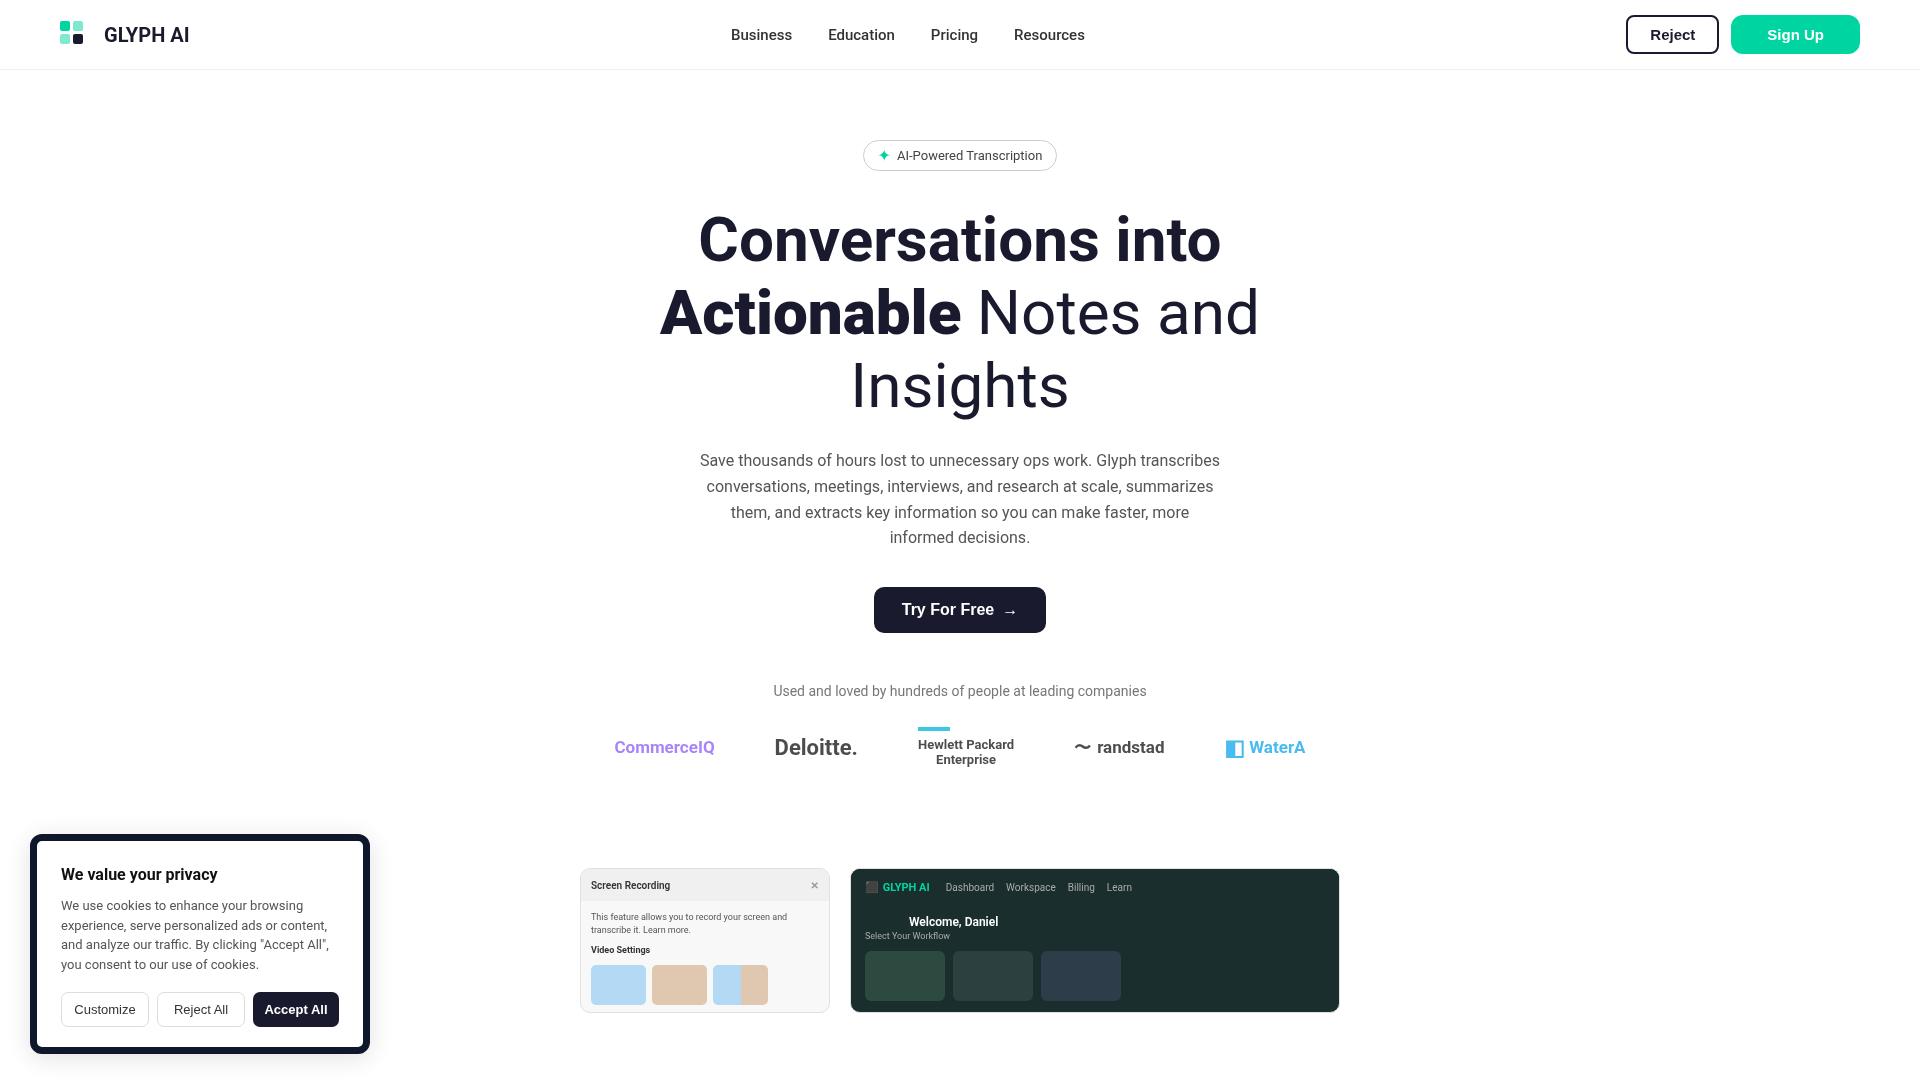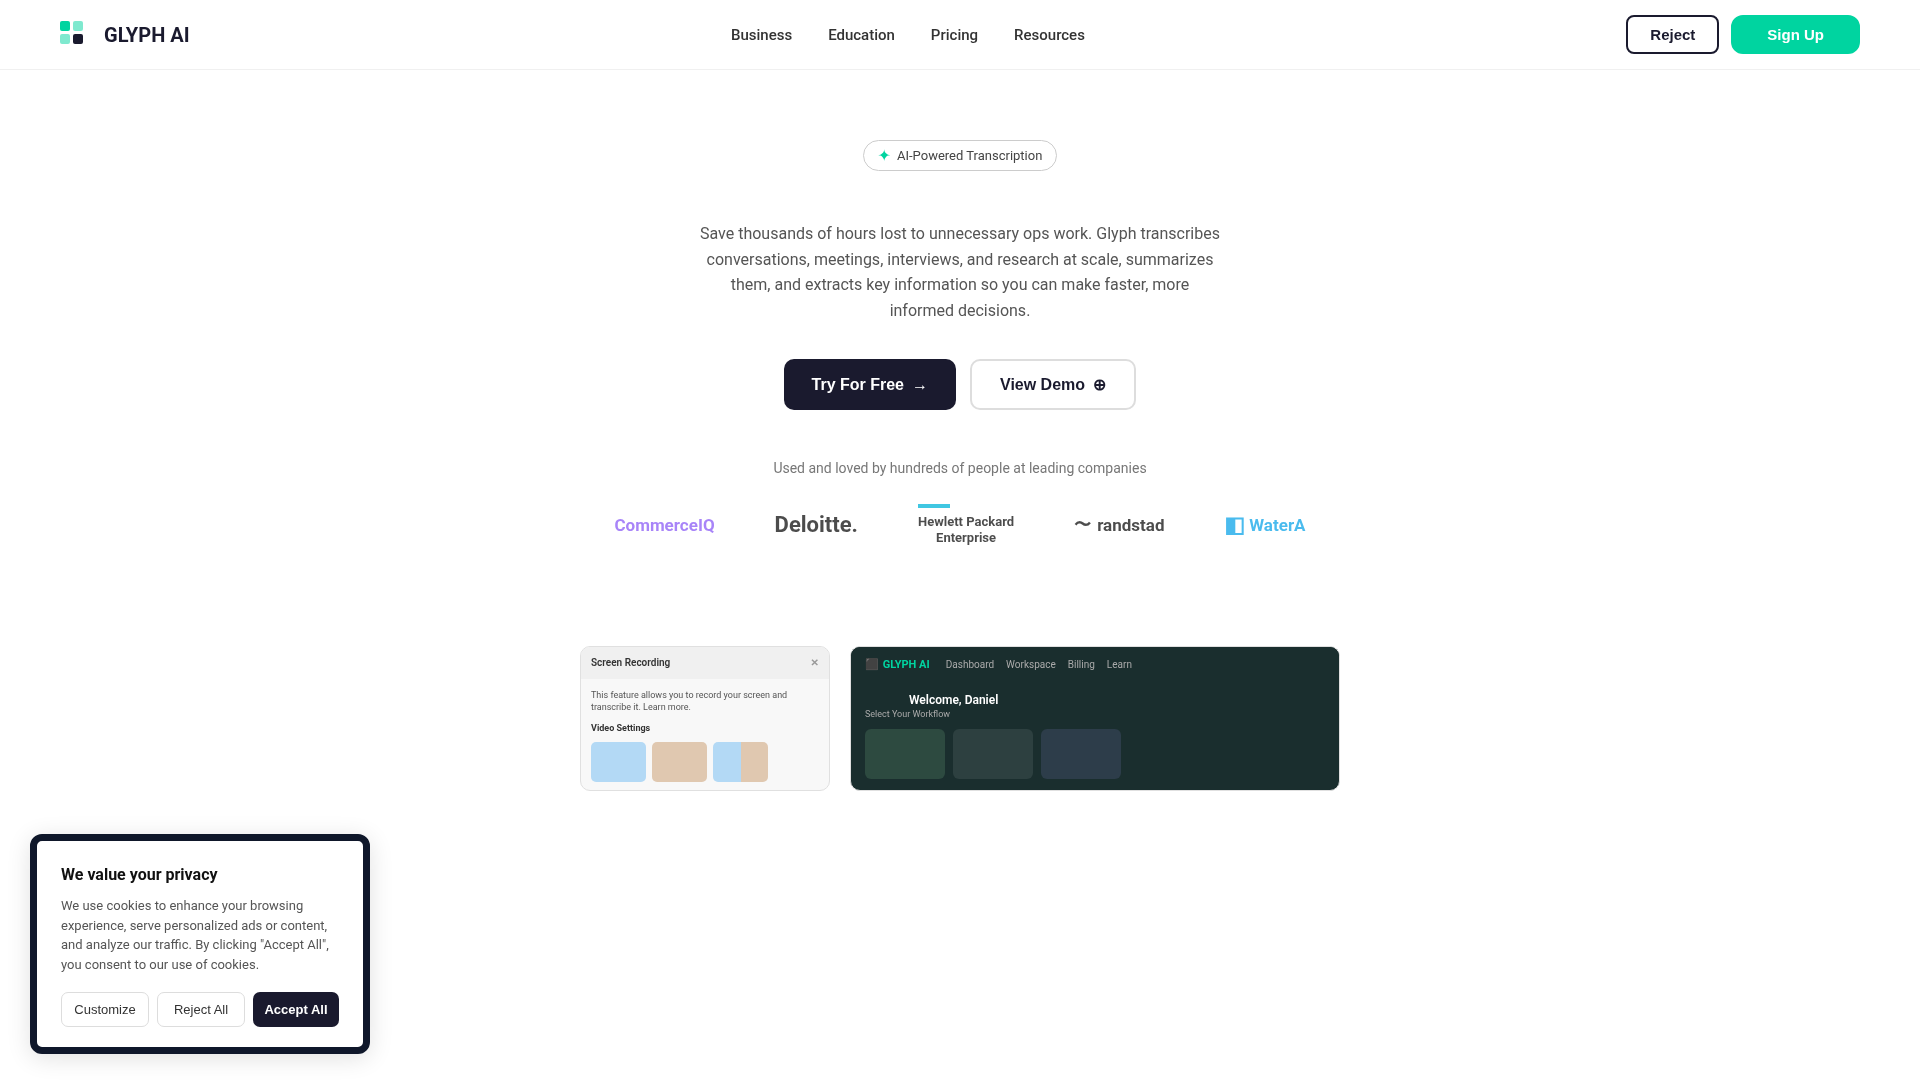--- a/index.html
+++ b/index.html
@@ -171,29 +171,29 @@
     <button class="btn-login">Reject</button>
     <button class="btn-signup">Sign Up</button>
   </div>
 </nav>
 
 <section class="hero">
   <div class="badge">
     <span class="badge-dot">✦</span>
     <span>AI-Powered Transcription</span>
   </div>
+  <h1>
+    <span>Conversations into</span><br>
+    <strong>Actionable</strong><span class="normal"> Notes and Insights</span>
+  </h1>
   <p class="hero-sub">Save thousands of hours lost to unnecessary ops work. Glyph transcribes conversations, meetings, interviews, and research at scale, summarizes them, and extracts key information so you can make faster, more informed decisions.</p>
   <div class="hero-btns">
     <button class="btn-primary">
       <span>Try For Free</span>
       <span class="arrow">→</span>
-    </button>
-    <button class="btn-secondary">
-      <span>View Demo</span>
-      <span class="play">⊕</span>
     </button>
   </div>
 
   <div class="trusted">
     <p>Used and loved by hundreds of people at leading companies</p>
     <div class="logos">
       <div class="logo-item logo-commerceiq">CommerceIQ</div>
       <div class="logo-item logo-deloitte">Deloitte.</div>
       <div class="logo-item">
         <div class="logo-hp">

